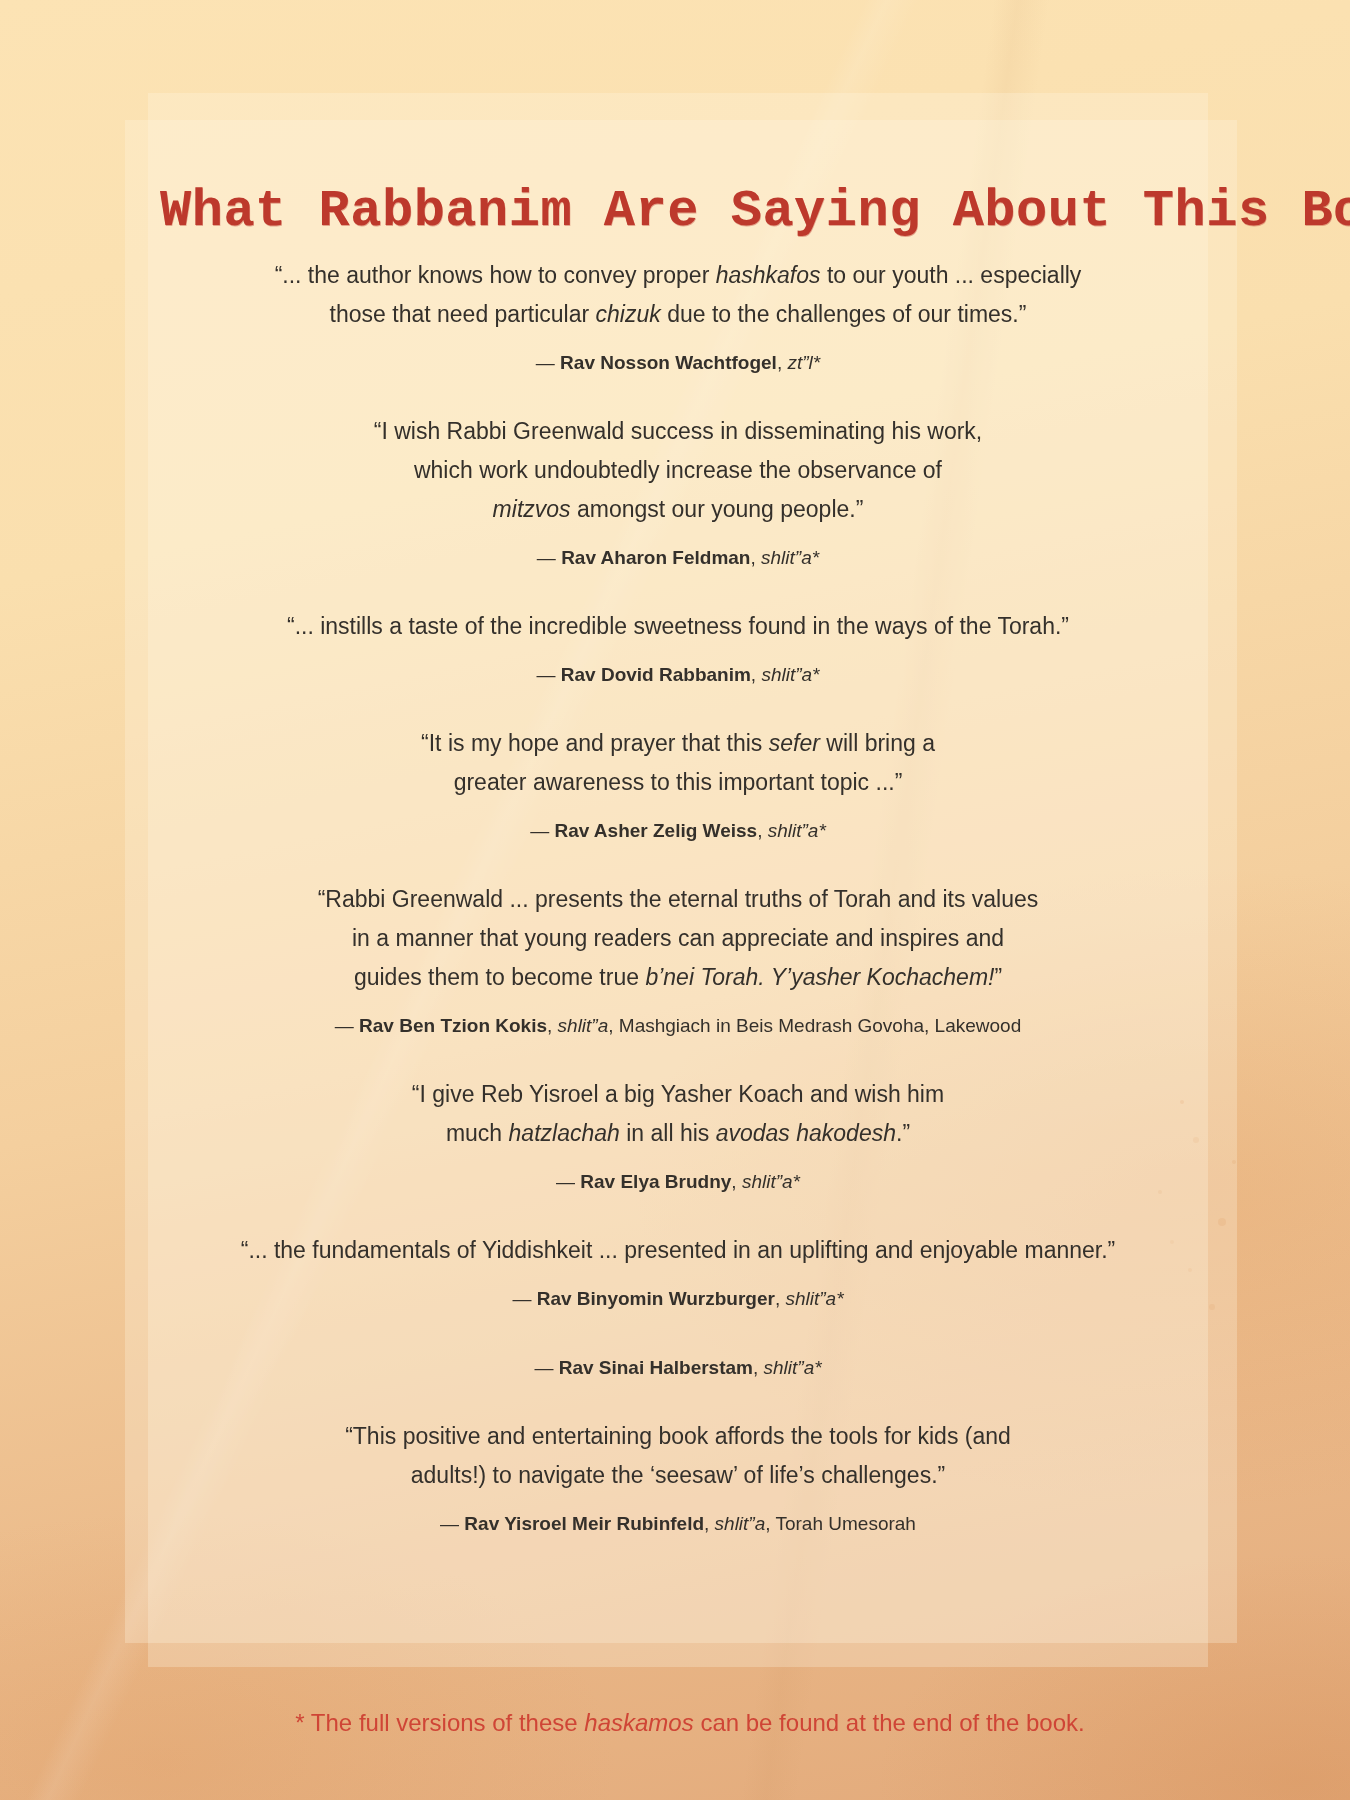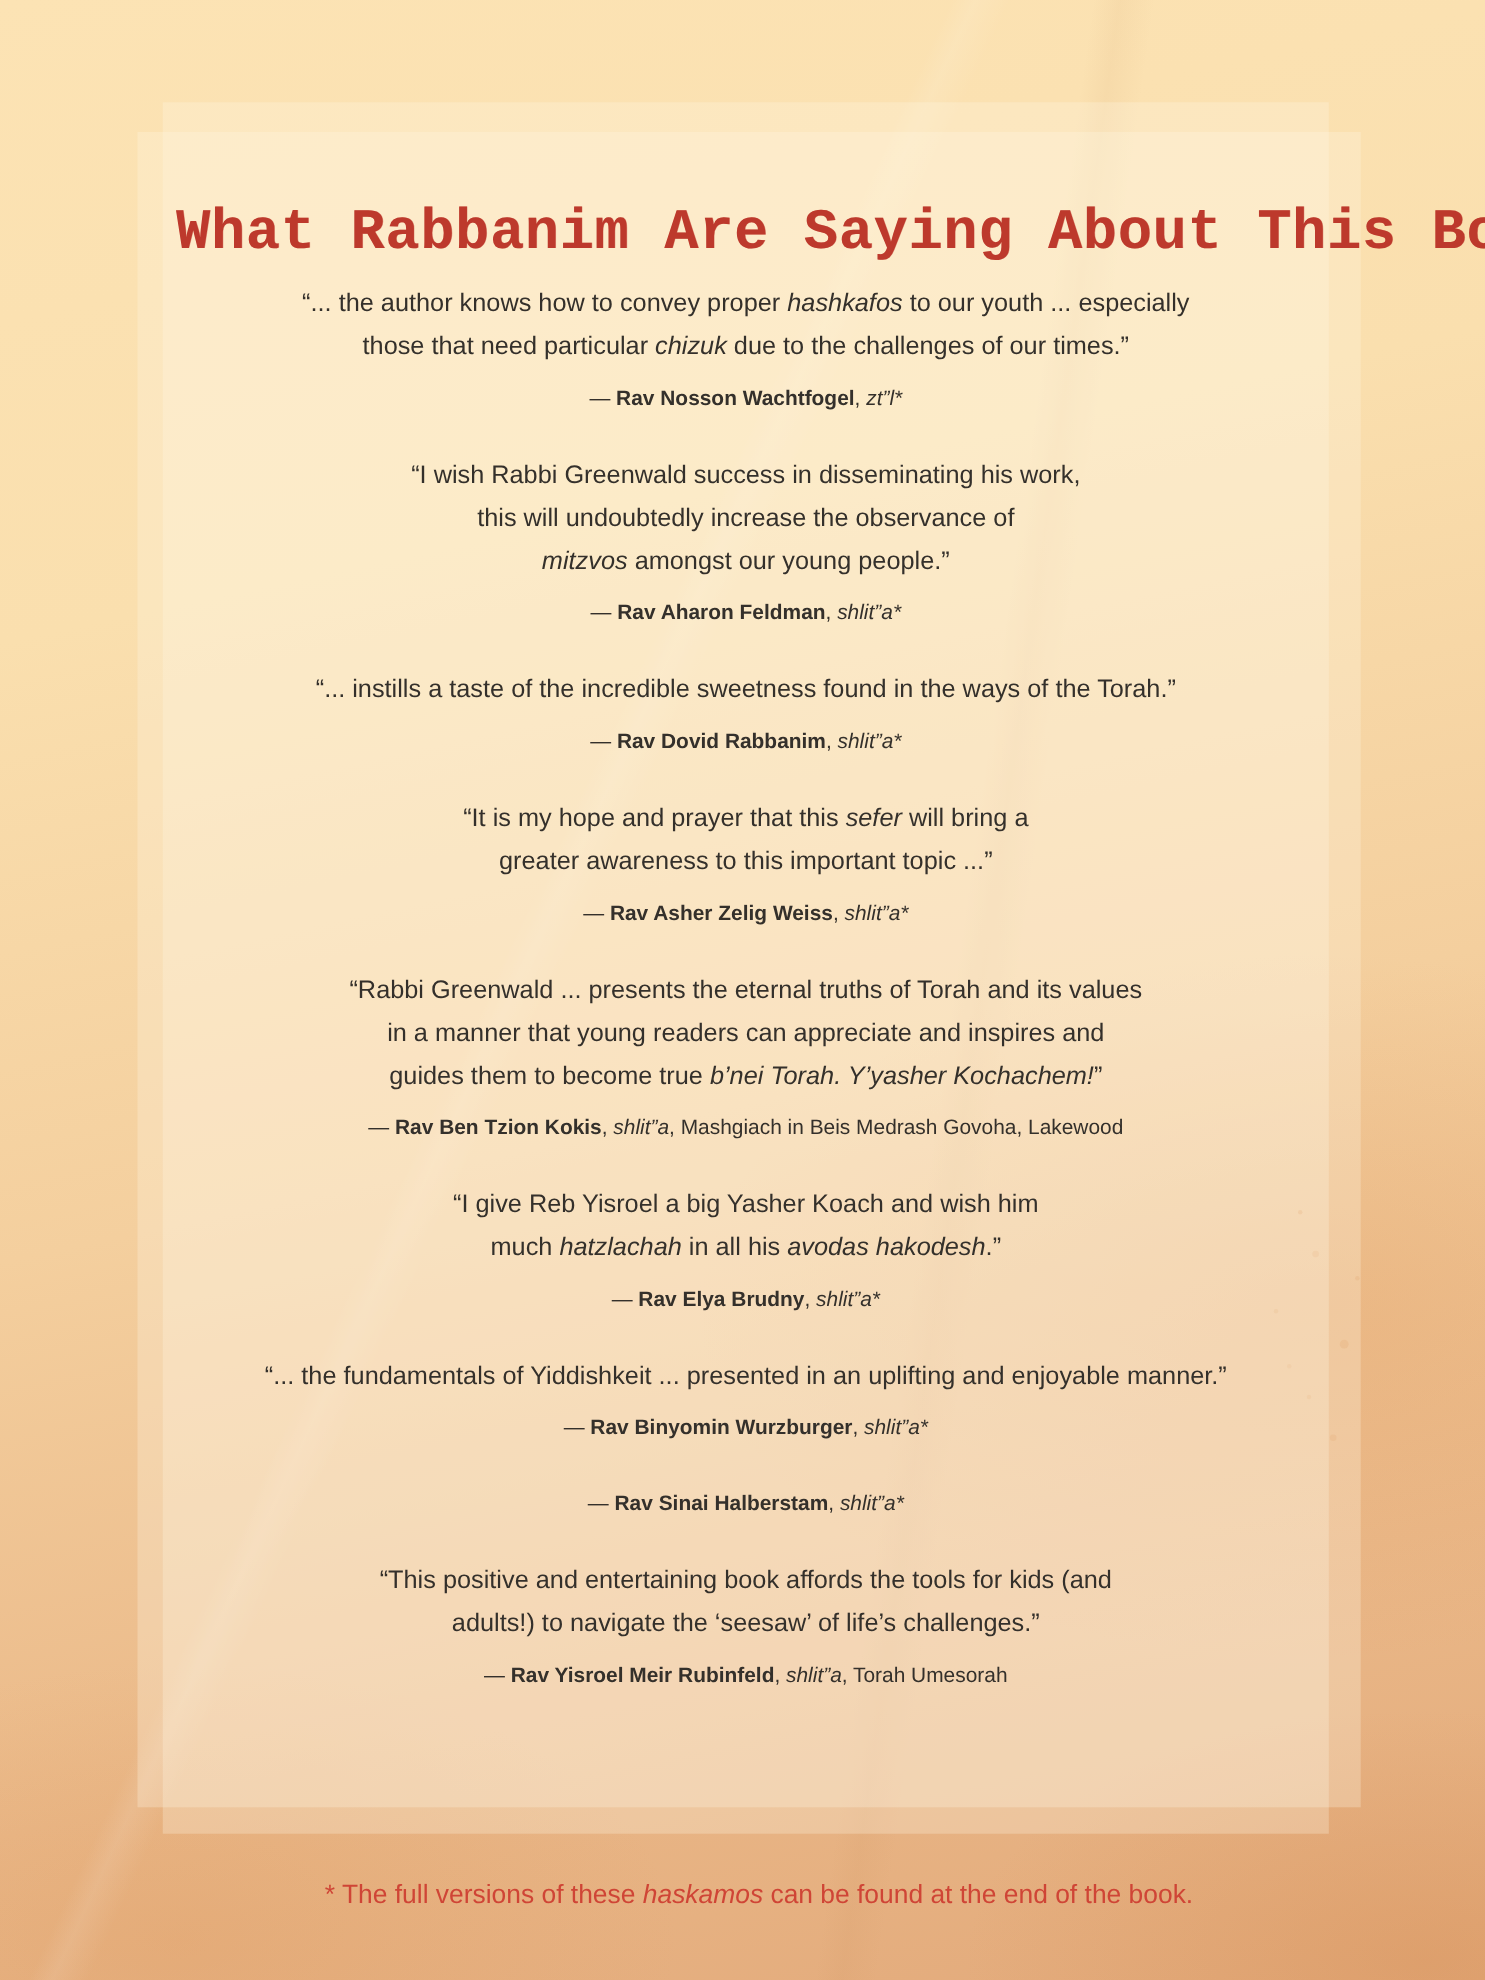--- a/index.html
+++ b/index.html
@@ -76,21 +76,21 @@
   <div class="content">
     <h1 class="title" style="color: rgb(189, 57, 44);">What Rabbanim Are Saying About This Book</h1>
     <div class="quotes">
         <div class="quote">
           <div class="qline"><span>“... the author knows how to convey proper </span><span class="it">hashkafos</span><span> to our youth ... especially</span></div>
           <div class="qline"><span>those that need particular </span><span class="it">chizuk</span><span> due to the challenges of our times.”</span></div>
           <div class="attr"><span>— </span><span class="bd">Rav Nosson Wachtfogel</span><span>, </span><span class="it">zt”l*</span></div>
         </div>
         <div class="quote">
           <div class="qline"><span>“I wish Rabbi Greenwald success in disseminating his work,</span></div>
-          <div class="qline"><span>this will undoubtedly increase the observance of</span></div>
+          <div class="qline"><span>which work undoubtedly increase the observance of</span></div>
           <div class="qline"><span class="it">mitzvos</span><span> amongst our young people.”</span></div>
           <div class="attr"><span>— </span><span class="bd">Rav Aharon Feldman</span><span>, </span><span class="it">shlit”a*</span></div>
         </div>
         <div class="quote">
           <div class="qline"><span>“... instills a taste of the incredible sweetness found in the ways of the Torah.”</span></div>
           <div class="attr"><span>— </span><span class="bd">Rav Dovid Rabbanim</span><span>, </span><span class="it">shlit”a*</span></div>
         </div>
         <div class="quote">
           <div class="qline"><span>“It is my hope and prayer that this </span><span class="it">sefer</span><span> will bring a</span></div>
           <div class="qline"><span>greater awareness to this important topic ...”</span></div>

